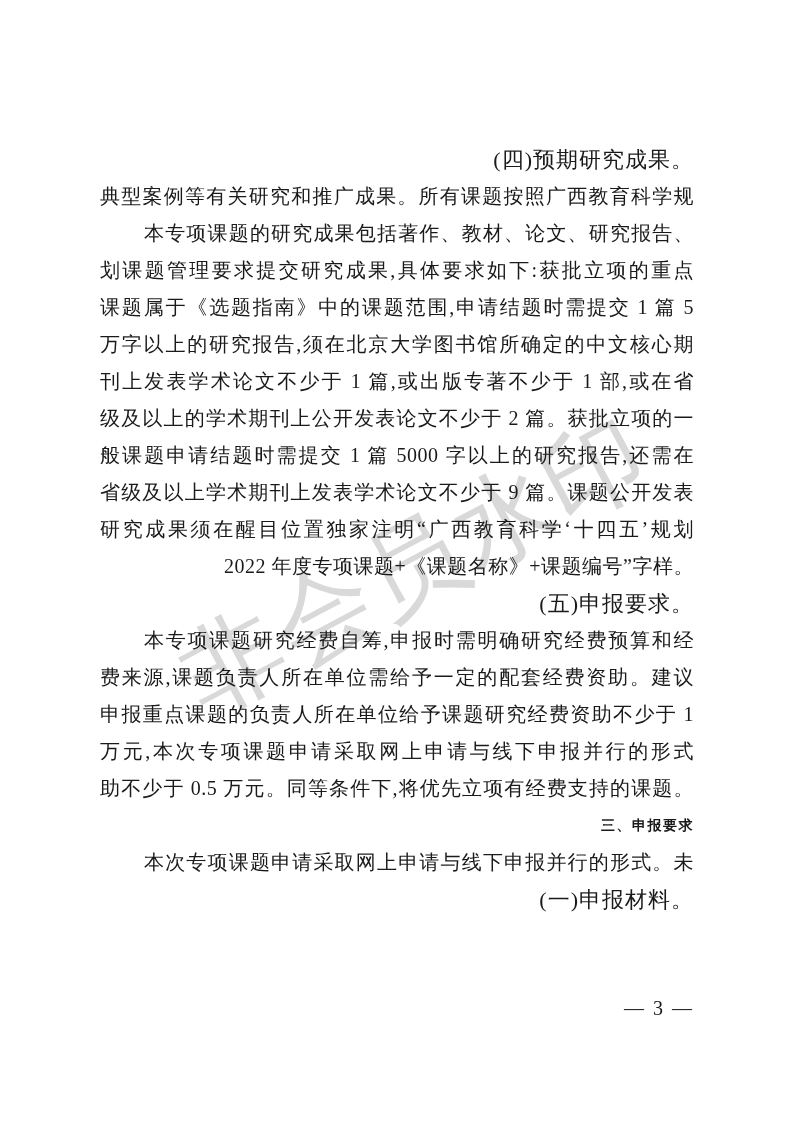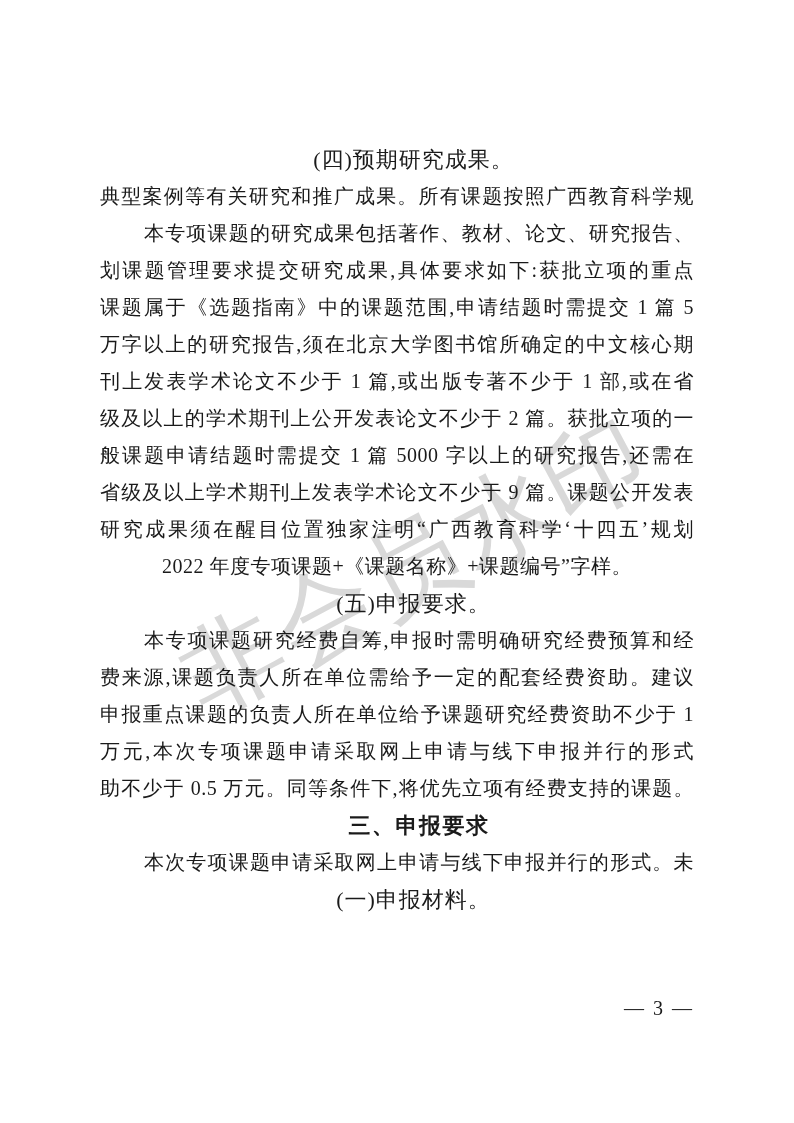--- a/index.html
+++ b/index.html
@@ -33,39 +33,39 @@
     left: 100px;
     top: 141px;
     width: 594px;
     z-index: 1;
   }
   .line {
     height: 37px;
     line-height: 37px;
     font-size: 20px;
     letter-spacing: 0.5px;
-    text-align: center;
+    text-align: right;
     overflow: hidden;
   }
   .line.fill {
     text-align: justify;
     text-align-last: justify;
   }
   .line.indent {
     padding-left: 44px;
   }
   .line.kai {
     font-size: 22px;
     letter-spacing: 1px;
     padding-left: 33px;
   }
   .line.bold {
     font-family: "Liberation Sans", sans-serif;
     font-weight: 700;
-    font-size: 22px;
+    font-size: 14px;
     letter-spacing: 1.5px;
   }
   .page-number {
     position: absolute;
     left: 100px;
     top: 990px;
     width: 594px;
     height: 37px;
     line-height: 37px;
     text-align: right;

